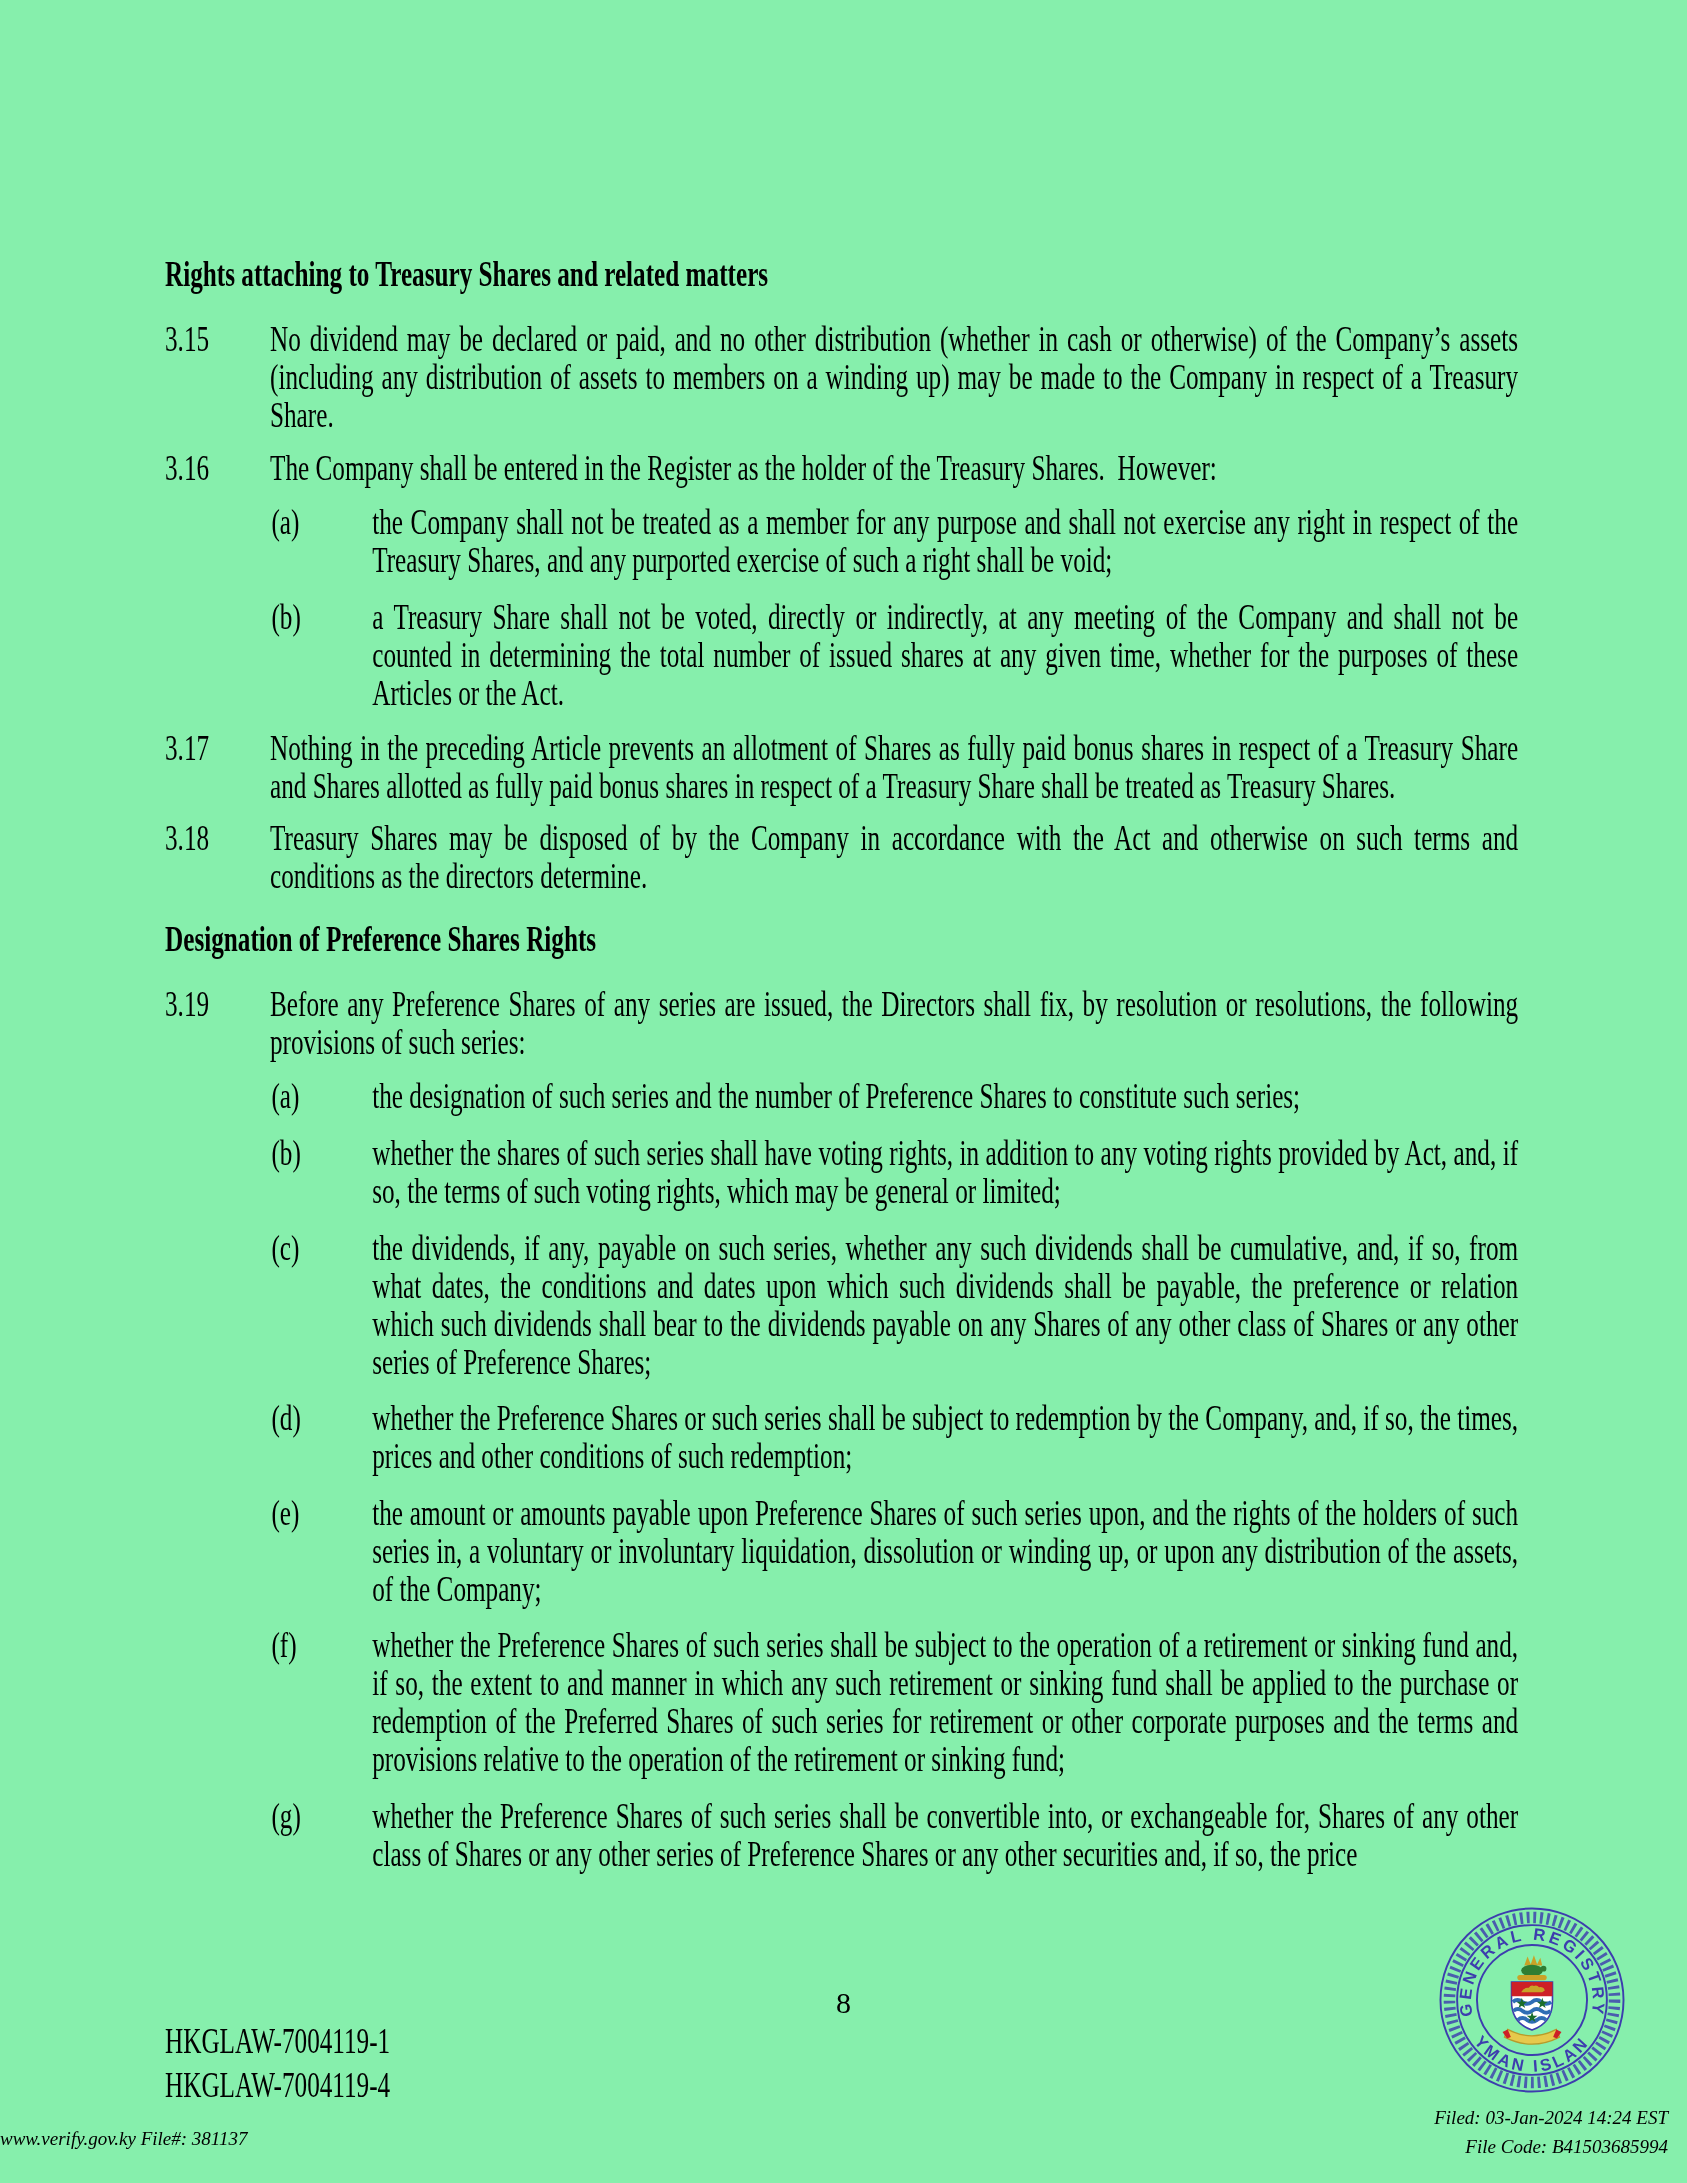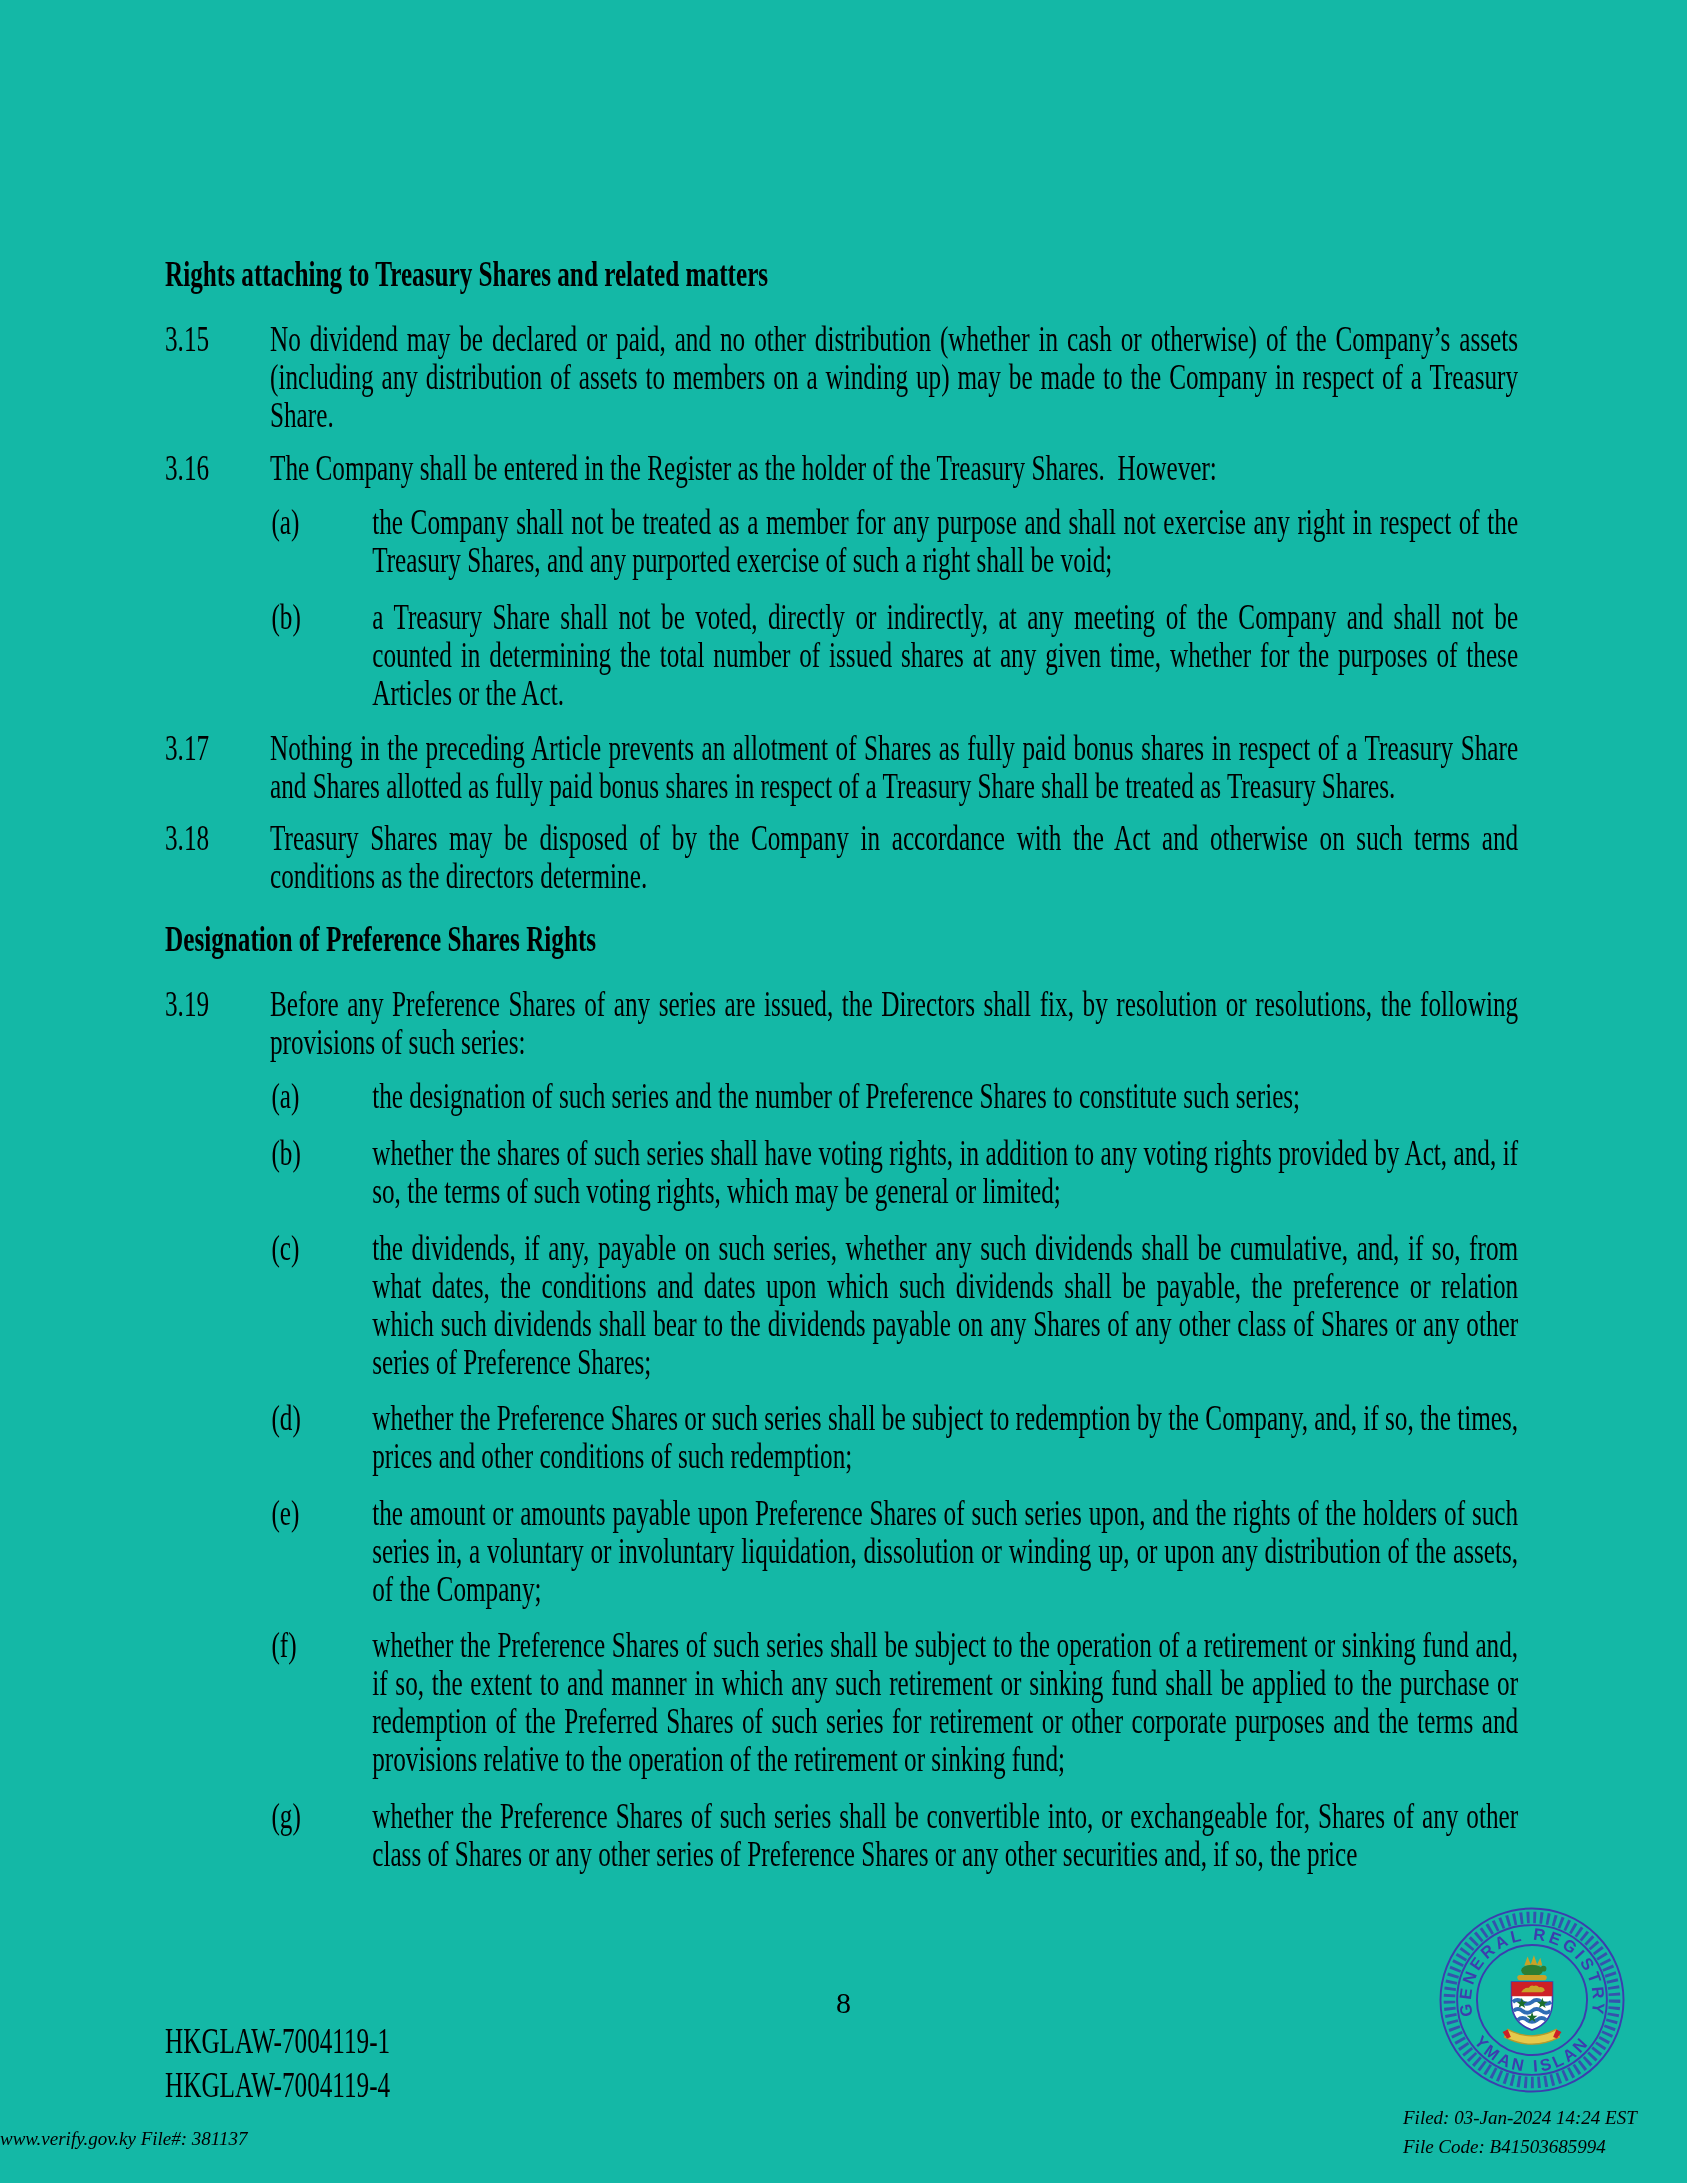--- a/index.html
+++ b/index.html
@@ -1,20 +1,20 @@
 <!DOCTYPE html>
 <html style="font-size:10.6px"><head>
 <meta charset="utf-8">
 <style>
   html, body { margin: 0; padding: 0; background: #e8e8e8; }
   .page {
     position: relative;
     width: 1687px;
     height: 2183px;
-    background: #14b8a6;
+    background: #86efac;
     font-family: "Liberation Serif", serif;
     color: #000000;
     overflow: hidden;
     margin: 0 auto;
   }
   
   #content {
     position: absolute;
     left: 165px;
     top: 238px;
@@ -49,21 +49,21 @@
     left: 165px; top: 2019px;
     font-size: 36px;
     line-height: 44px;
     transform: scaleX(0.70);
     transform-origin: 0 0;
     white-space: nowrap;
   }
   #filed-block {
     position: absolute;
     left: 1403px; top: 2103px; width: 265px;
-    text-align: left;
+    text-align: right;
     font-style: italic;
     font-size: 19px;
     line-height: 29px;
     white-space: nowrap;
   }
   #verify-line {
     position: absolute;
     left: 0; top: 2128px; width: 1687px;
     font-style: italic;
     font-size: 19px;

